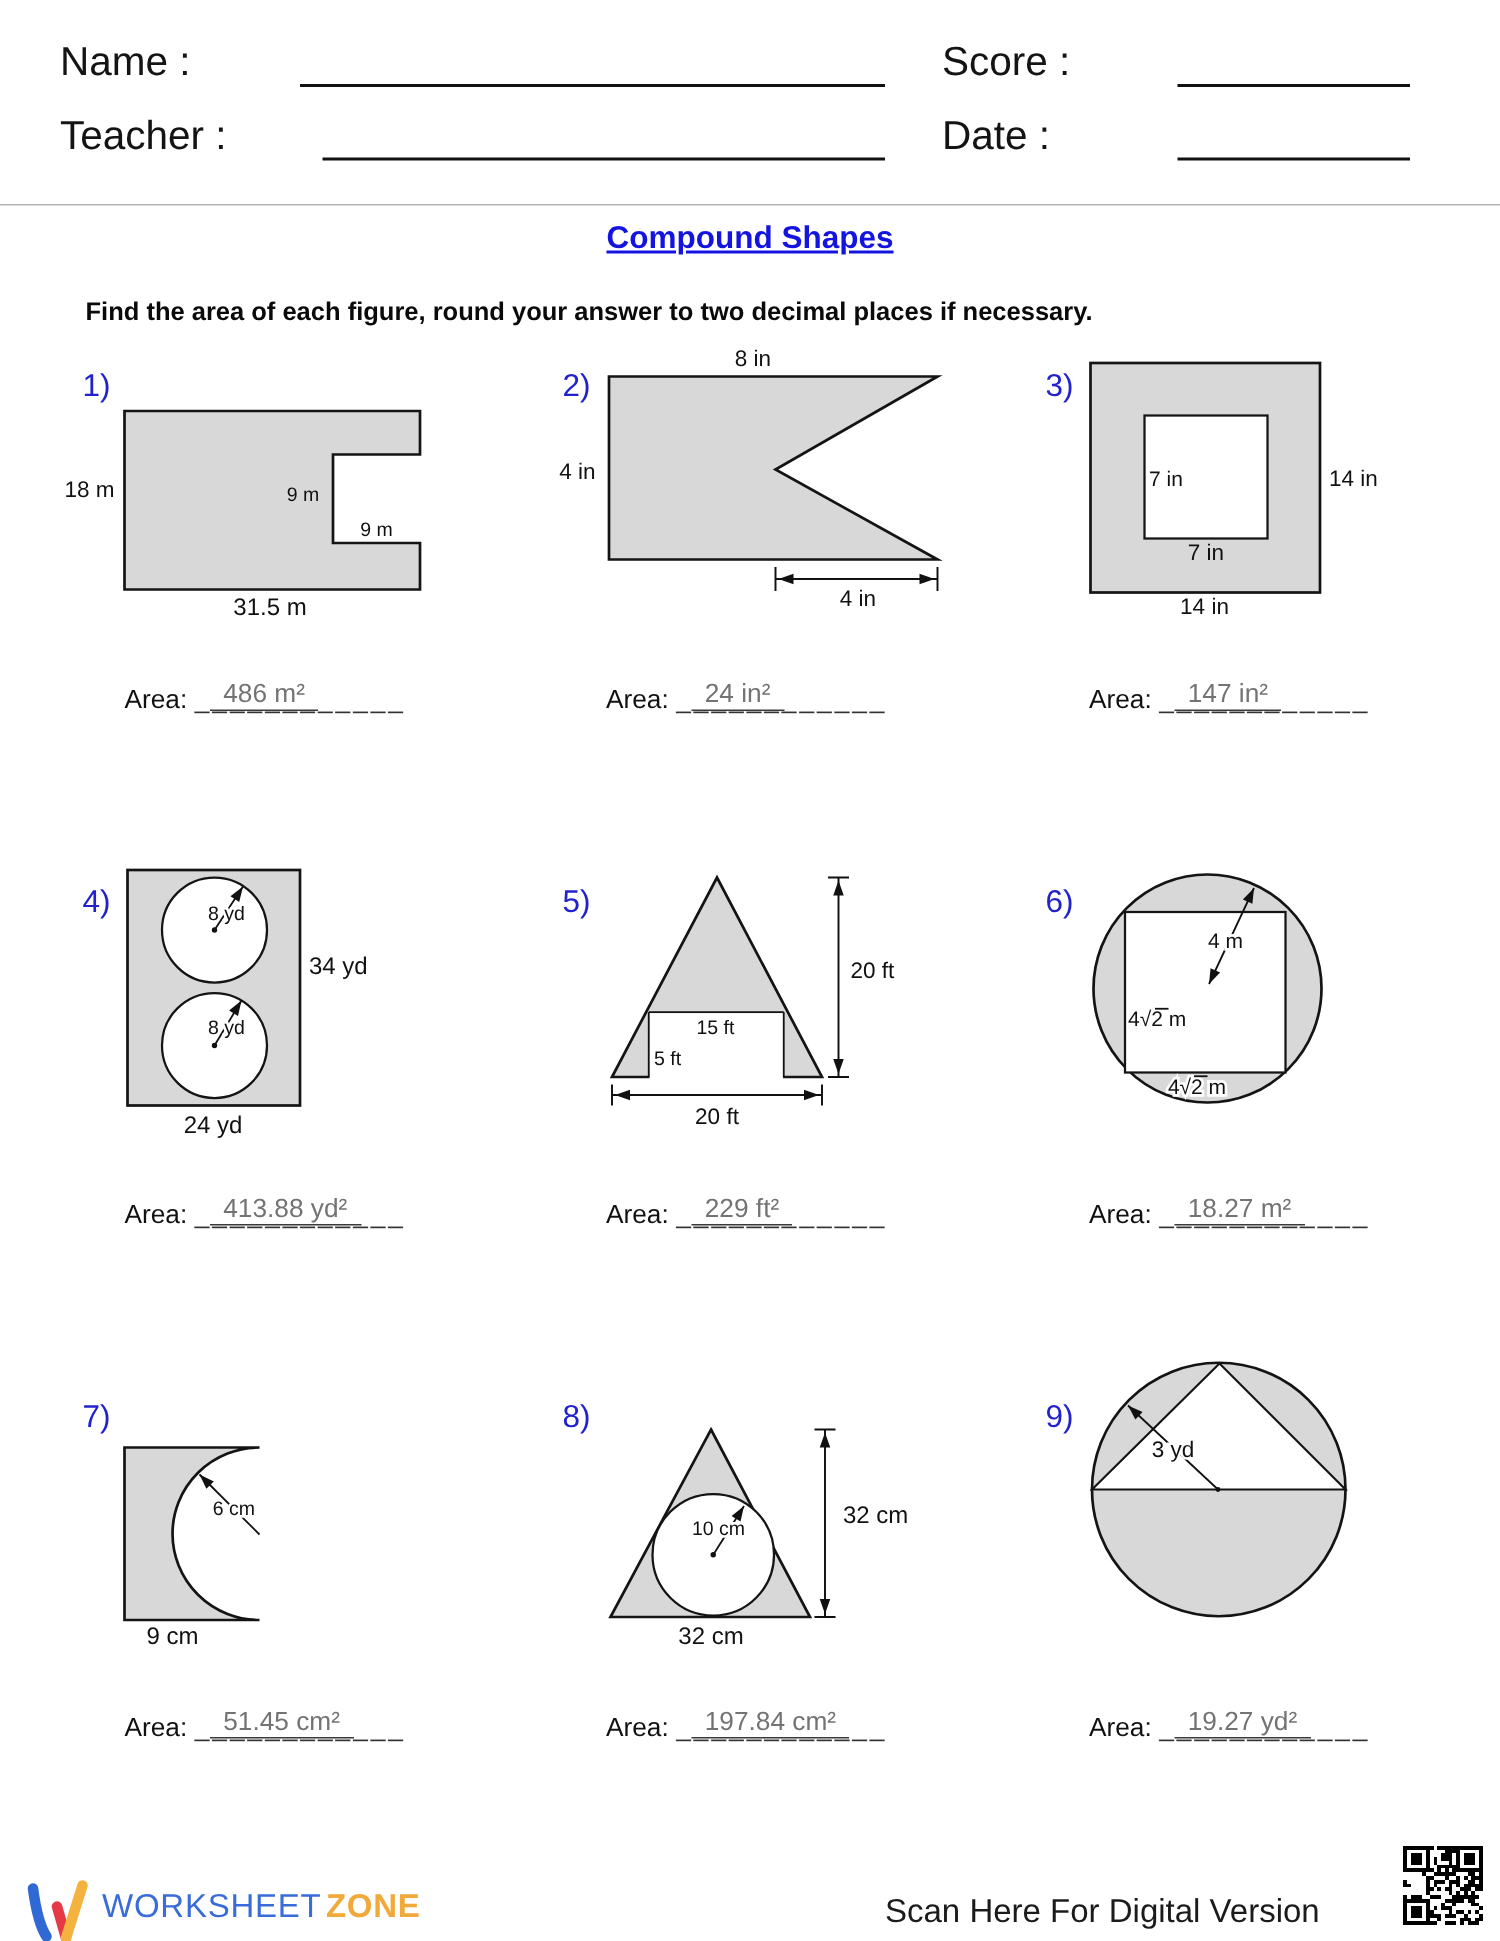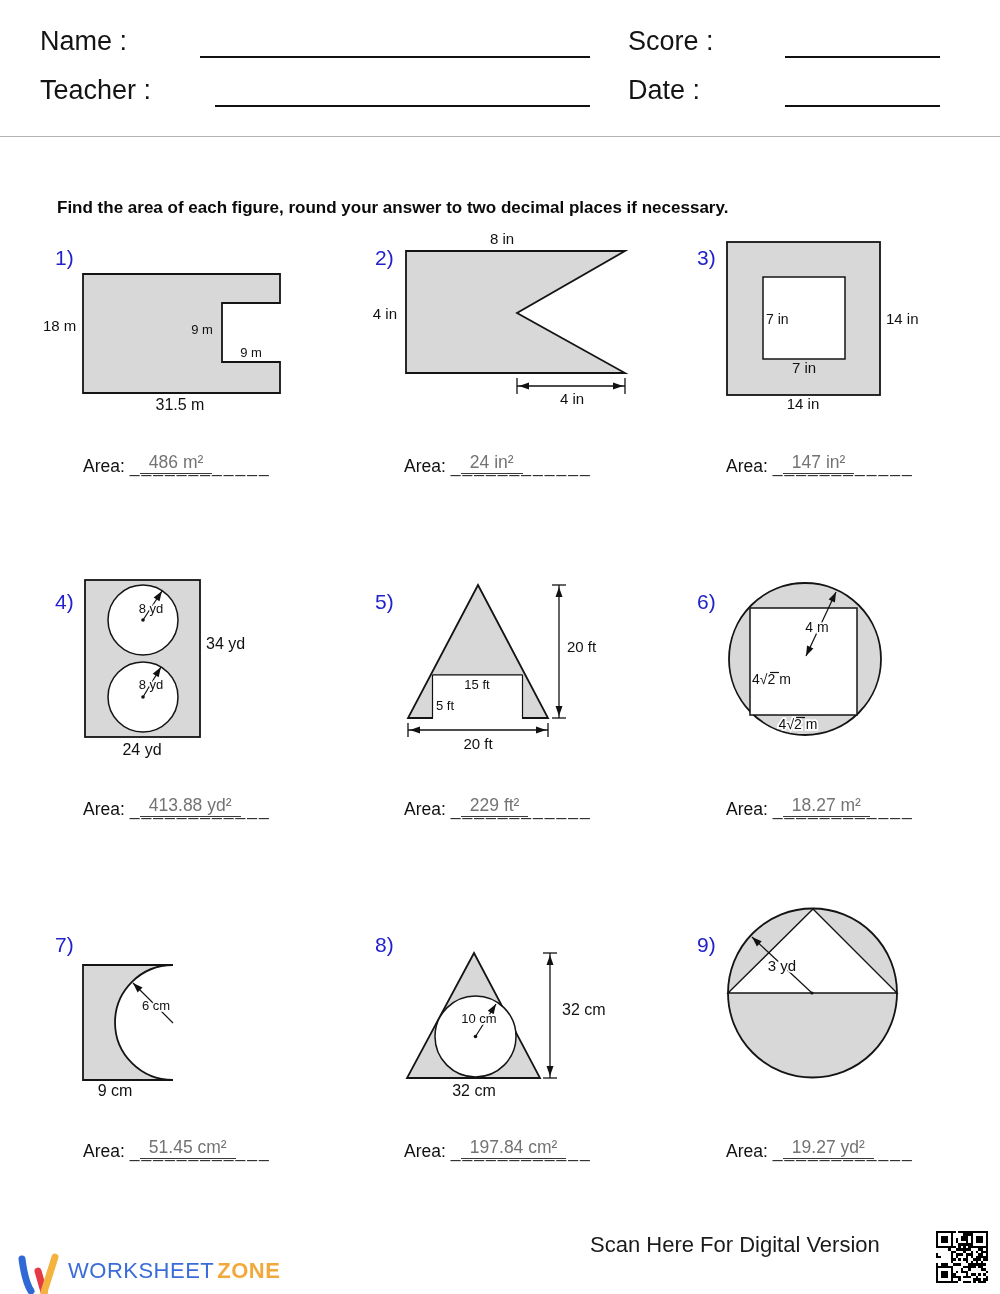--- a/index.html
+++ b/index.html
@@ -25,37 +25,38 @@
   .halo{paint-order:stroke;stroke:#fff;stroke-width:3.5px;fill:#111;}
   .shape{fill:#d8d8d8;stroke:#141414;stroke-width:1.8;stroke-linejoin:miter;}
   .hole{fill:#fff;stroke:#141414;stroke-width:1.5;}
   .dim{stroke:#111;stroke-width:1.3;fill:none;}
   .thin{stroke:#111;stroke-width:1.2;fill:none;}
   .ah{fill:#111;stroke:none;}
   
   #brand{left:14px;top:1246px;display:flex;align-items:center;gap:8px;}
   .brand-first{font-size:22px;font-weight:normal;color:#3a6cd9;letter-spacing:.5px;}
   .brand-second{font-size:22px;font-weight:bold;color:#f2a93b;letter-spacing:.5px;}
-  #scan-text{left:590px;top:1232px;font-size:22px;color:#1b1b1b;}
+  #scan-text{left:590px;top:1261px;font-size:22px;color:#1b1b1b;}
   #qr-box{left:933px;top:1228px;width:58px;height:58px;background:#fff;}
 </style>
 </head>
 <body>
 
 <div id="page">
 
   <div class="abs hdr-label" style="left:40px;top:26px">Name :</div>
   <div class="abs hdr-line" style="left:200px;top:56px;width:390px"></div>
   <div class="abs hdr-label" style="left:628px;top:26px">Score :</div>
   <div class="abs hdr-line" style="left:785px;top:56px;width:155px"></div>
   <div class="abs hdr-label" style="left:40px;top:75px">Teacher :</div>
   <div class="abs hdr-line" style="left:215px;top:105px;width:375px"></div>
   <div class="abs hdr-label" style="left:628px;top:75px">Date :</div>
   <div class="abs hdr-line" style="left:785px;top:105px;width:155px"></div>
   <div class="abs" id="divider"></div>
+  <div class="abs" id="title">Compound Shapes</div>
   <div class="abs" id="instruction">Find the area of each figure, round your answer to two decimal places if necessary.</div>
 
   <div class="abs pnum" style="left:55px;top:246px">1)</div>
   <div class="abs pnum" style="left:375px;top:246px">2)</div>
   <div class="abs pnum" style="left:697px;top:246px">3)</div>
   <div class="abs pnum" style="left:55px;top:590px">4)</div>
   <div class="abs pnum" style="left:375px;top:590px">5)</div>
   <div class="abs pnum" style="left:697px;top:590px">6)</div>
   <div class="abs pnum" style="left:55px;top:933px">7)</div>
   <div class="abs pnum" style="left:375px;top:933px">8)</div>

